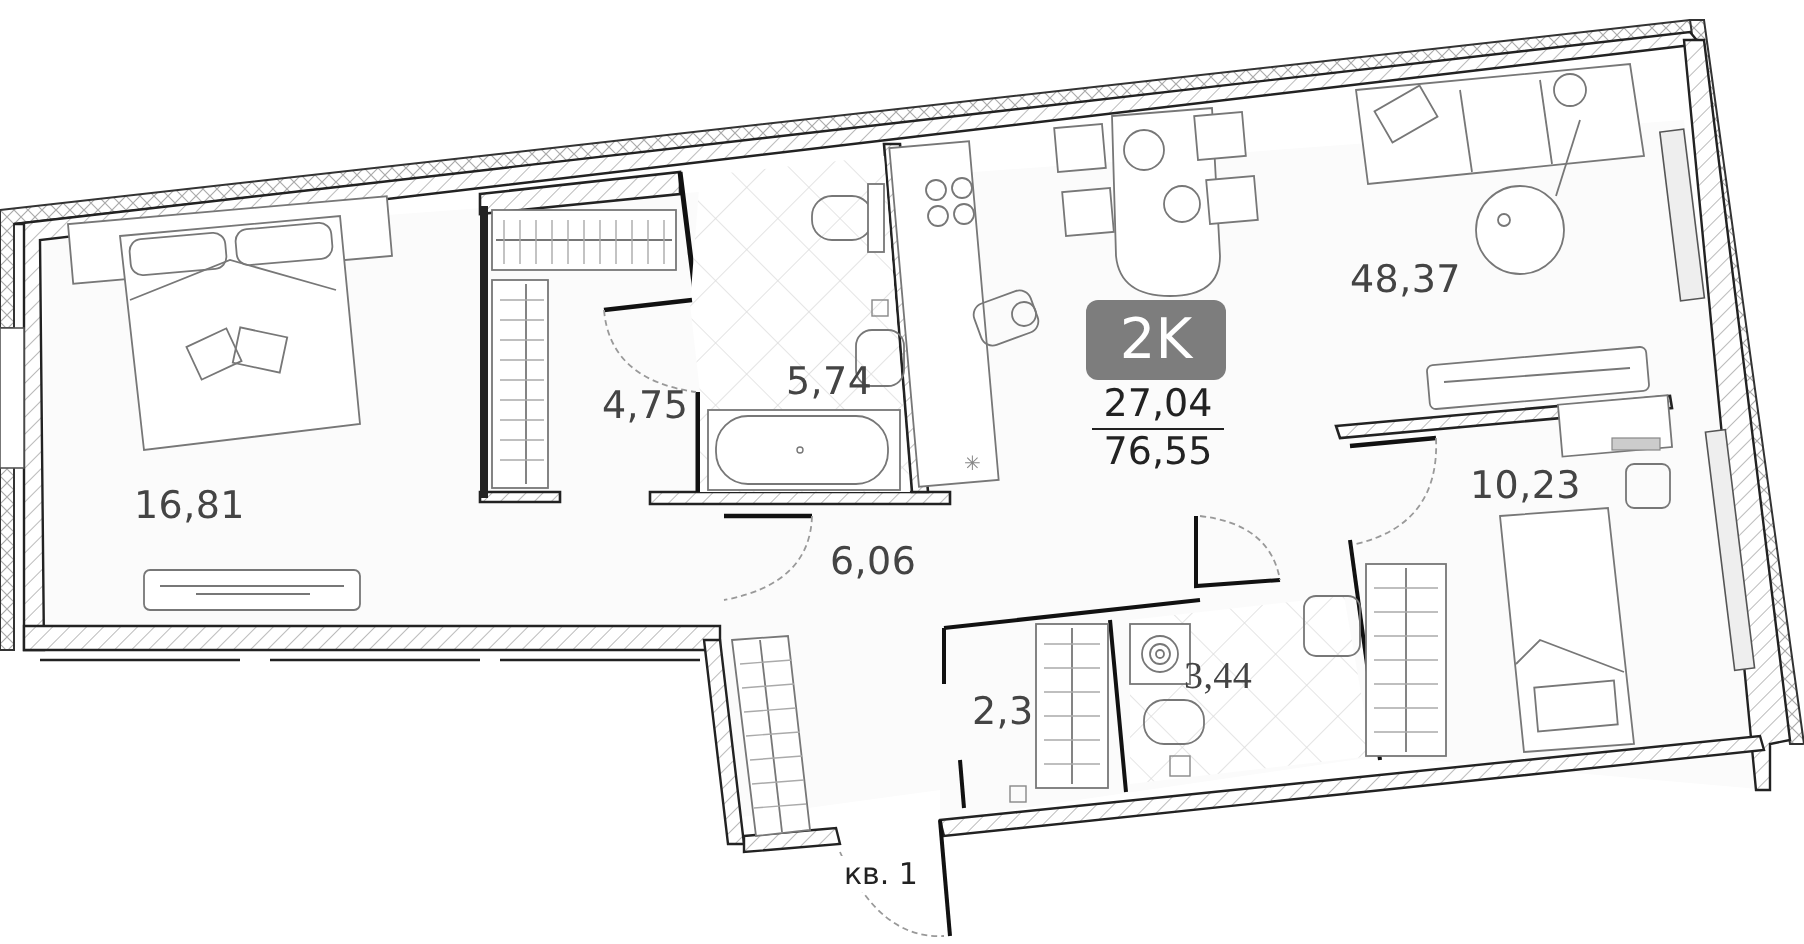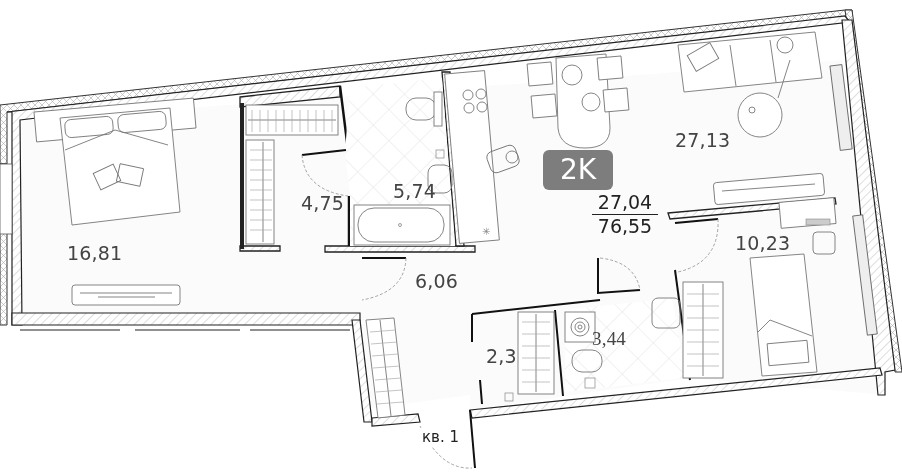--- a/index.html
+++ b/index.html
@@ -9,21 +9,21 @@
   .wall-cross { fill: url(#cross); stroke: #333; stroke-width: 1; }
   .inner-wall { fill: url(#hatch); stroke: #222; stroke-width: 1.3; }
   .thin { fill: none; stroke: #777; stroke-width: 0.9; }
   .thin-fill { fill: #fff; stroke: #777; stroke-width: 0.9; }
   .door-arc { fill: none; stroke: #999; stroke-width: 0.9; stroke-dasharray: 3 2; }
   .door-leaf { stroke: #111; stroke-width: 2.2; }
   .tile { fill: url(#tiles); stroke: none; }
   .floor { fill: #fbfbfb; stroke: none; }
   .label { position: absolute; font-family: "DejaVu Sans", sans-serif; color: #444; font-size: 19px; letter-spacing: 0.2px; white-space: nowrap; }
   .badge { position: absolute; left: 543px; top: 150px; width: 70px; height: 40px; background: #7d7d7d; border-radius: 6px; color: #fff; font-family: "DejaVu Sans", sans-serif; font-size: 28px; font-weight: normal; text-align: center; line-height: 40px; }
-  .summary { position: absolute; left: 546px; top: 191px; width: 66px; text-align: center; font-family: "DejaVu Sans", sans-serif; font-size: 19px; color: #222; line-height: 22px; margin-left: 46px; }
+  .summary { position: absolute; left: 546px; top: 191px; width: 66px; text-align: center; font-family: "DejaVu Sans", sans-serif; font-size: 19px; color: #222; line-height: 22px; }
   .summary .living { display: block; border-bottom: 1.5px solid #222; padding-bottom: 1px; }
   .summary .total { display: block; padding-top: 0px; }
   .apt-label { position: absolute; left: 420px; top: 428px; font-family: "DejaVu Sans", sans-serif; font-size: 15px; color: #222; background: #fff; padding: 0 2px; }
   .clip-239 { position: absolute; left: 486px; top: 345px; width: 32px; overflow: hidden; }
 </style>
 </head>
 <body>
 
 <svg id="plan" viewBox="0 0 902 472" xmlns="http://www.w3.org/2000/svg">
   <defs>
@@ -261,21 +261,21 @@
     <rect class="thin" x="572" y="350" width="30" height="22" rx="10"></rect>
     <rect x="585" y="378" width="10" height="10" fill="none" stroke="#888" stroke-width="0.7"></rect>
     <rect class="thin" x="652" y="298" width="28" height="30" rx="6"></rect>
     <rect x="505" y="393" width="8" height="8" fill="none" stroke="#888" stroke-width="0.7"></rect>
   </g>
 </svg>
 
 <div class="label" style="left:67px;top:242px;">16,81</div>
 <div class="label" style="left:301px;top:192px;">4,75</div>
 <div class="label" style="left:393px;top:144px;margin-top:36px;">5,74</div>
-<div class="label" style="left:675px;top:129px;">27,13</div>
+<div class="label" style="left:675px;top:129px;">48,37</div>
 <div class="label" style="left:415px;top:270px;">6,06</div>
 <div class="label" style="left:735px;top:232px;">10,23</div>
 <div class="clip-239">
   <div class="label" style="position:static;">2,39</div>
 </div>
 <div class="label" style="left:592px;top:328px;font-family:Liberation Serif, serif;">3,44</div>
 
 <div class="badge">2K</div>
 <div class="summary">
   <span class="living">27,04</span>

